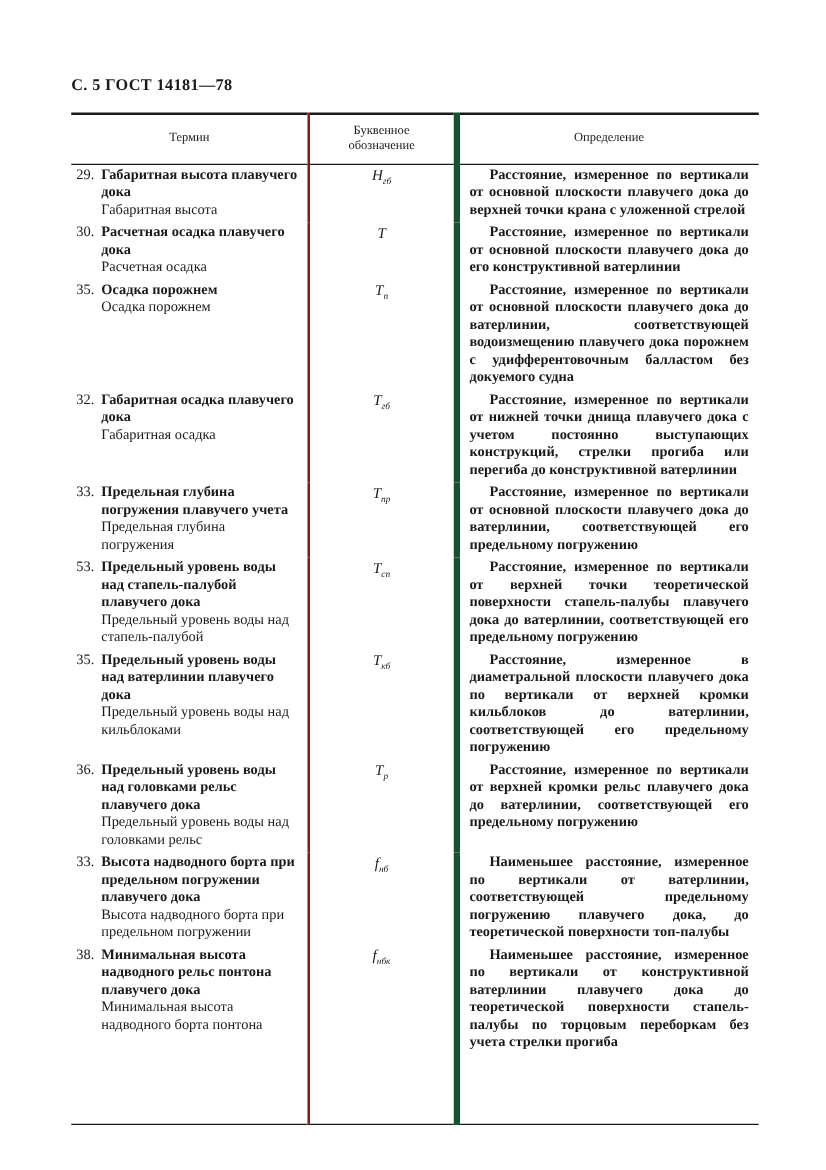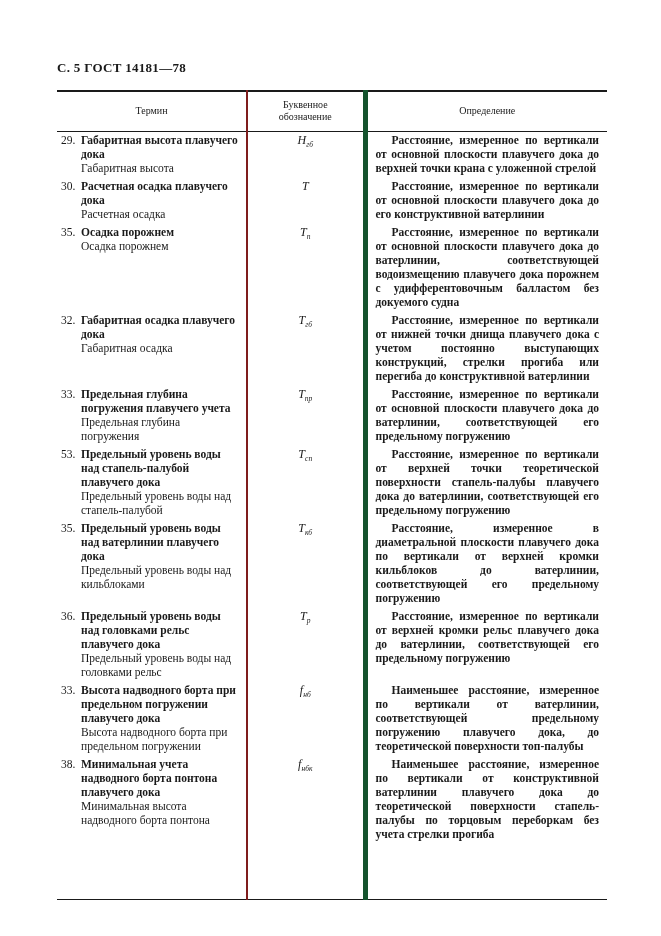--- a/index.html
+++ b/index.html
@@ -254,21 +254,21 @@
     <td class="def-cell">
       <div class="def">Наименьшее расстояние, измеренное по вертикали от ватерлинии, соответствующей предельному погружению плавучего дока, до теоретической поверхности топ-палубы</div>
     </td>
   </tr>
 
   <tr>
     <td class="term-cell">
       <div class="term-wrap">
         <span class="num">38.</span>
         <div class="term-text">
-          <div class="term-bold">Минимальная учета надводного борта понтона плавучего дока</div>
+          <div class="term-bold">Минимальная высота надводного рельс понтона плавучего дока</div>
           <div class="term-short">Минимальная высота надводного борта понтона</div>
         </div>
       </div>
     </td>
     <td class="sym-cell">
       <span class="sym"><span>f</span><sub>нбк</sub></span>
     </td>
     <td class="def-cell">
       <div class="def">Наименьшее расстояние, измеренное по вертикали от конструктивной ватерлинии плавучего дока до теоретической поверхности стапель-палубы по торцовым переборкам без учета стрелки прогиба</div>
     </td>

